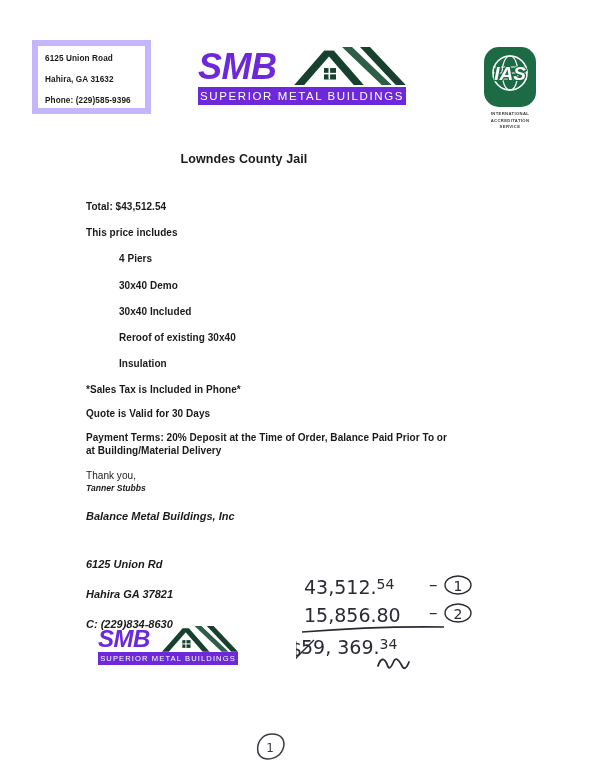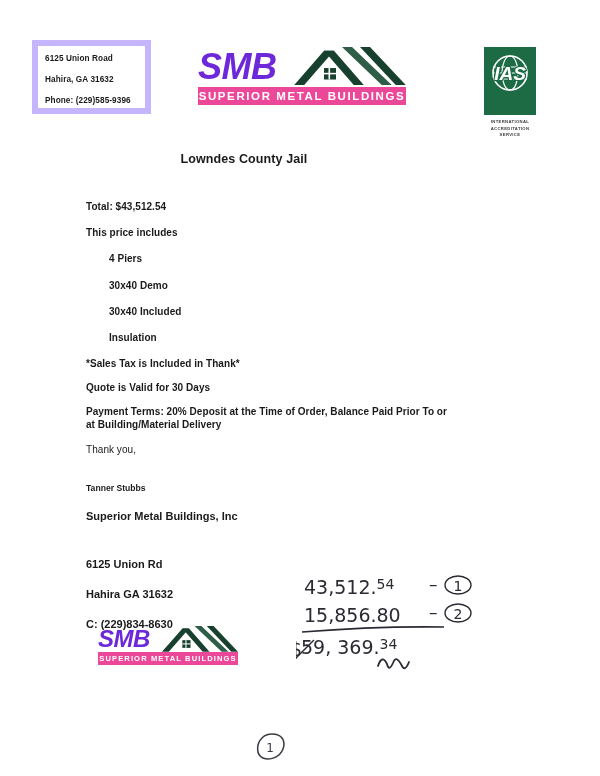--- a/index.html
+++ b/index.html
@@ -70,44 +70,45 @@
 
   .smb-roof { position: absolute; right: 0; top: 0; height: 100%; }
   .smb-logo.header .smb-roof { width: 112px; }
   .smb-logo.footer .smb-roof { width: 76px; }
 
   .smb-bar {
     position: absolute;
     left: 0;
     bottom: 0;
     width: 100%;
-    background: #ec4899;
+    background: #6d28d9;
     color: #ffffff;
     text-align: center;
-    font-weight: bold;
+    font-weight: normal;
     line-height: 1;
     box-sizing: border-box;
   }
   .smb-logo.header .smb-bar { font-size: 11.5px; letter-spacing: 1.6px; padding: 4px 0 4px; height: 18px; }
   .smb-logo.footer .smb-bar { font-size: 7.6px; letter-spacing: 1.1px; padding: 3px 0 3px; height: 13px; }
 
   
   .ias {
     position: absolute;
     left: 484px;
     top: 47px;
     width: 52px;
     text-align: center;
   }
   .ias-square {
     width: 52px;
-    height: 68px;
+    height: 60px;
     background: #1d6b45;
     position: relative;
     overflow: hidden;
+    border-radius: 15px;
   }
   .ias-text {
     margin-top: 4px;
     font-size: 4.2px;
     font-weight: bold;
     color: #3b3b3b;
     letter-spacing: 0.35px;
     line-height: 1.55;
   }
 
@@ -129,30 +130,31 @@
     top: 200px;
     width: 460px;
   }
   .p {
     font-size: 10px;
     font-weight: bold;
     line-height: 1.3;
     margin: 0 0 13.2px 0;
     letter-spacing: 0.05px;
   }
-  .p.indent { margin-left: 23px; }
+  .p.indent { margin-left: 33px; }
   .p.wrap { width: 372px; margin-bottom: 12px; }
   .p.normal { font-weight: normal; }
   .p.tight { margin-bottom: 11px; }
 
   .sig-block {
     position: absolute;
     left: 86px;
     top: 483px;
     width: 300px;
+    font-style: italic;
   }
   .sig-name {
     font-size: 8.6px;
     font-weight: bold;
     margin: 0 0 17px 0;
   }
   .sig-company {
     font-size: 11px;
     font-weight: bold;
     margin: 0 0 36px 0;
@@ -217,33 +219,34 @@
 
   <div class="doc-title">Lowndes County Jail</div>
 
   <div class="body-block">
     <p class="p">Total: $43,512.54</p>
     <p class="p">This price includes</p>
 
     <p class="p indent">4 Piers</p>
     <p class="p indent">30x40 Demo</p>
     <p class="p indent">30x40 Included</p>
+    <p class="p indent">Reroof of existing 30x40</p>
     <p class="p indent">Insulation</p>
 
-    <p class="p tight">*Sales Tax is Included in Thank*</p>
+    <p class="p tight">*Sales Tax is Included in Phone*</p>
     <p class="p tight"> Quote is Valid for 30 Days</p>
     <p class="p wrap">Payment Terms: 20% Deposit at the Time of Order, Balance Paid Prior To or at Building/Material Delivery</p>
     <p class="p normal">Thank you,</p>
   </div>
 
   <div class="sig-block">
     <p class="sig-name">Tanner Stubbs</p>
-    <p class="sig-company">Superior Metal Buildings, Inc</p>
+    <p class="sig-company">Balance Metal Buildings, Inc</p>
     <p class="sig-line">6125 Union Rd</p>
-    <p class="sig-line">Hahira GA 31632</p>
+    <p class="sig-line">Hahira GA 37821</p>
     <p class="sig-line">C: (229)834-8630</p>
   </div>
 
   <div class="smb-logo footer">
     <div class="smb-top">
       <div class="smb-word">SMB</div>
       <svg class="smb-roof" viewBox="0 0 112 40" preserveAspectRatio="none">
         <polygon points="0,40 30,4 40,4 10,40" fill="#17412e"></polygon>
         <polygon points="30,4 40,4 70,40 60,40" fill="#17412e"></polygon>
         <polygon points="48,0 58,0 98,40 88,40" fill="#2f5e48"></polygon>

